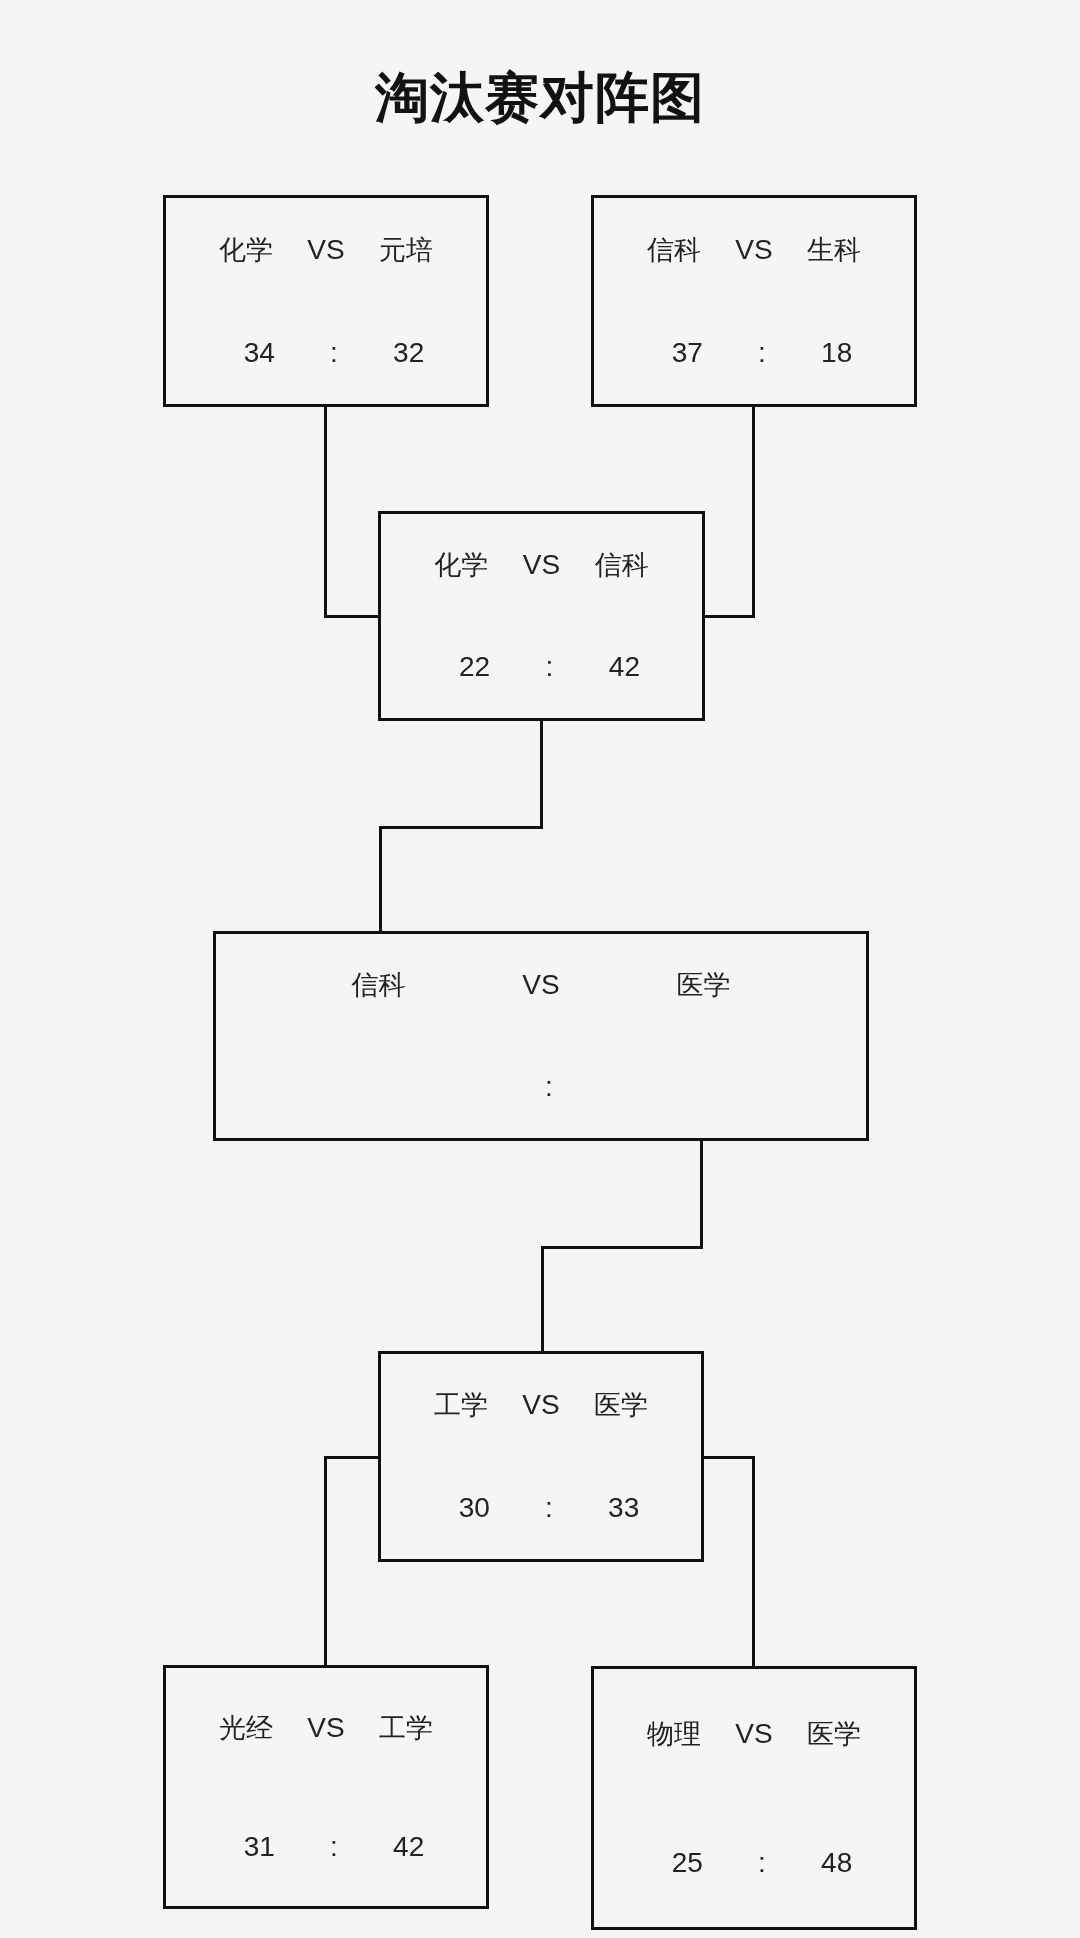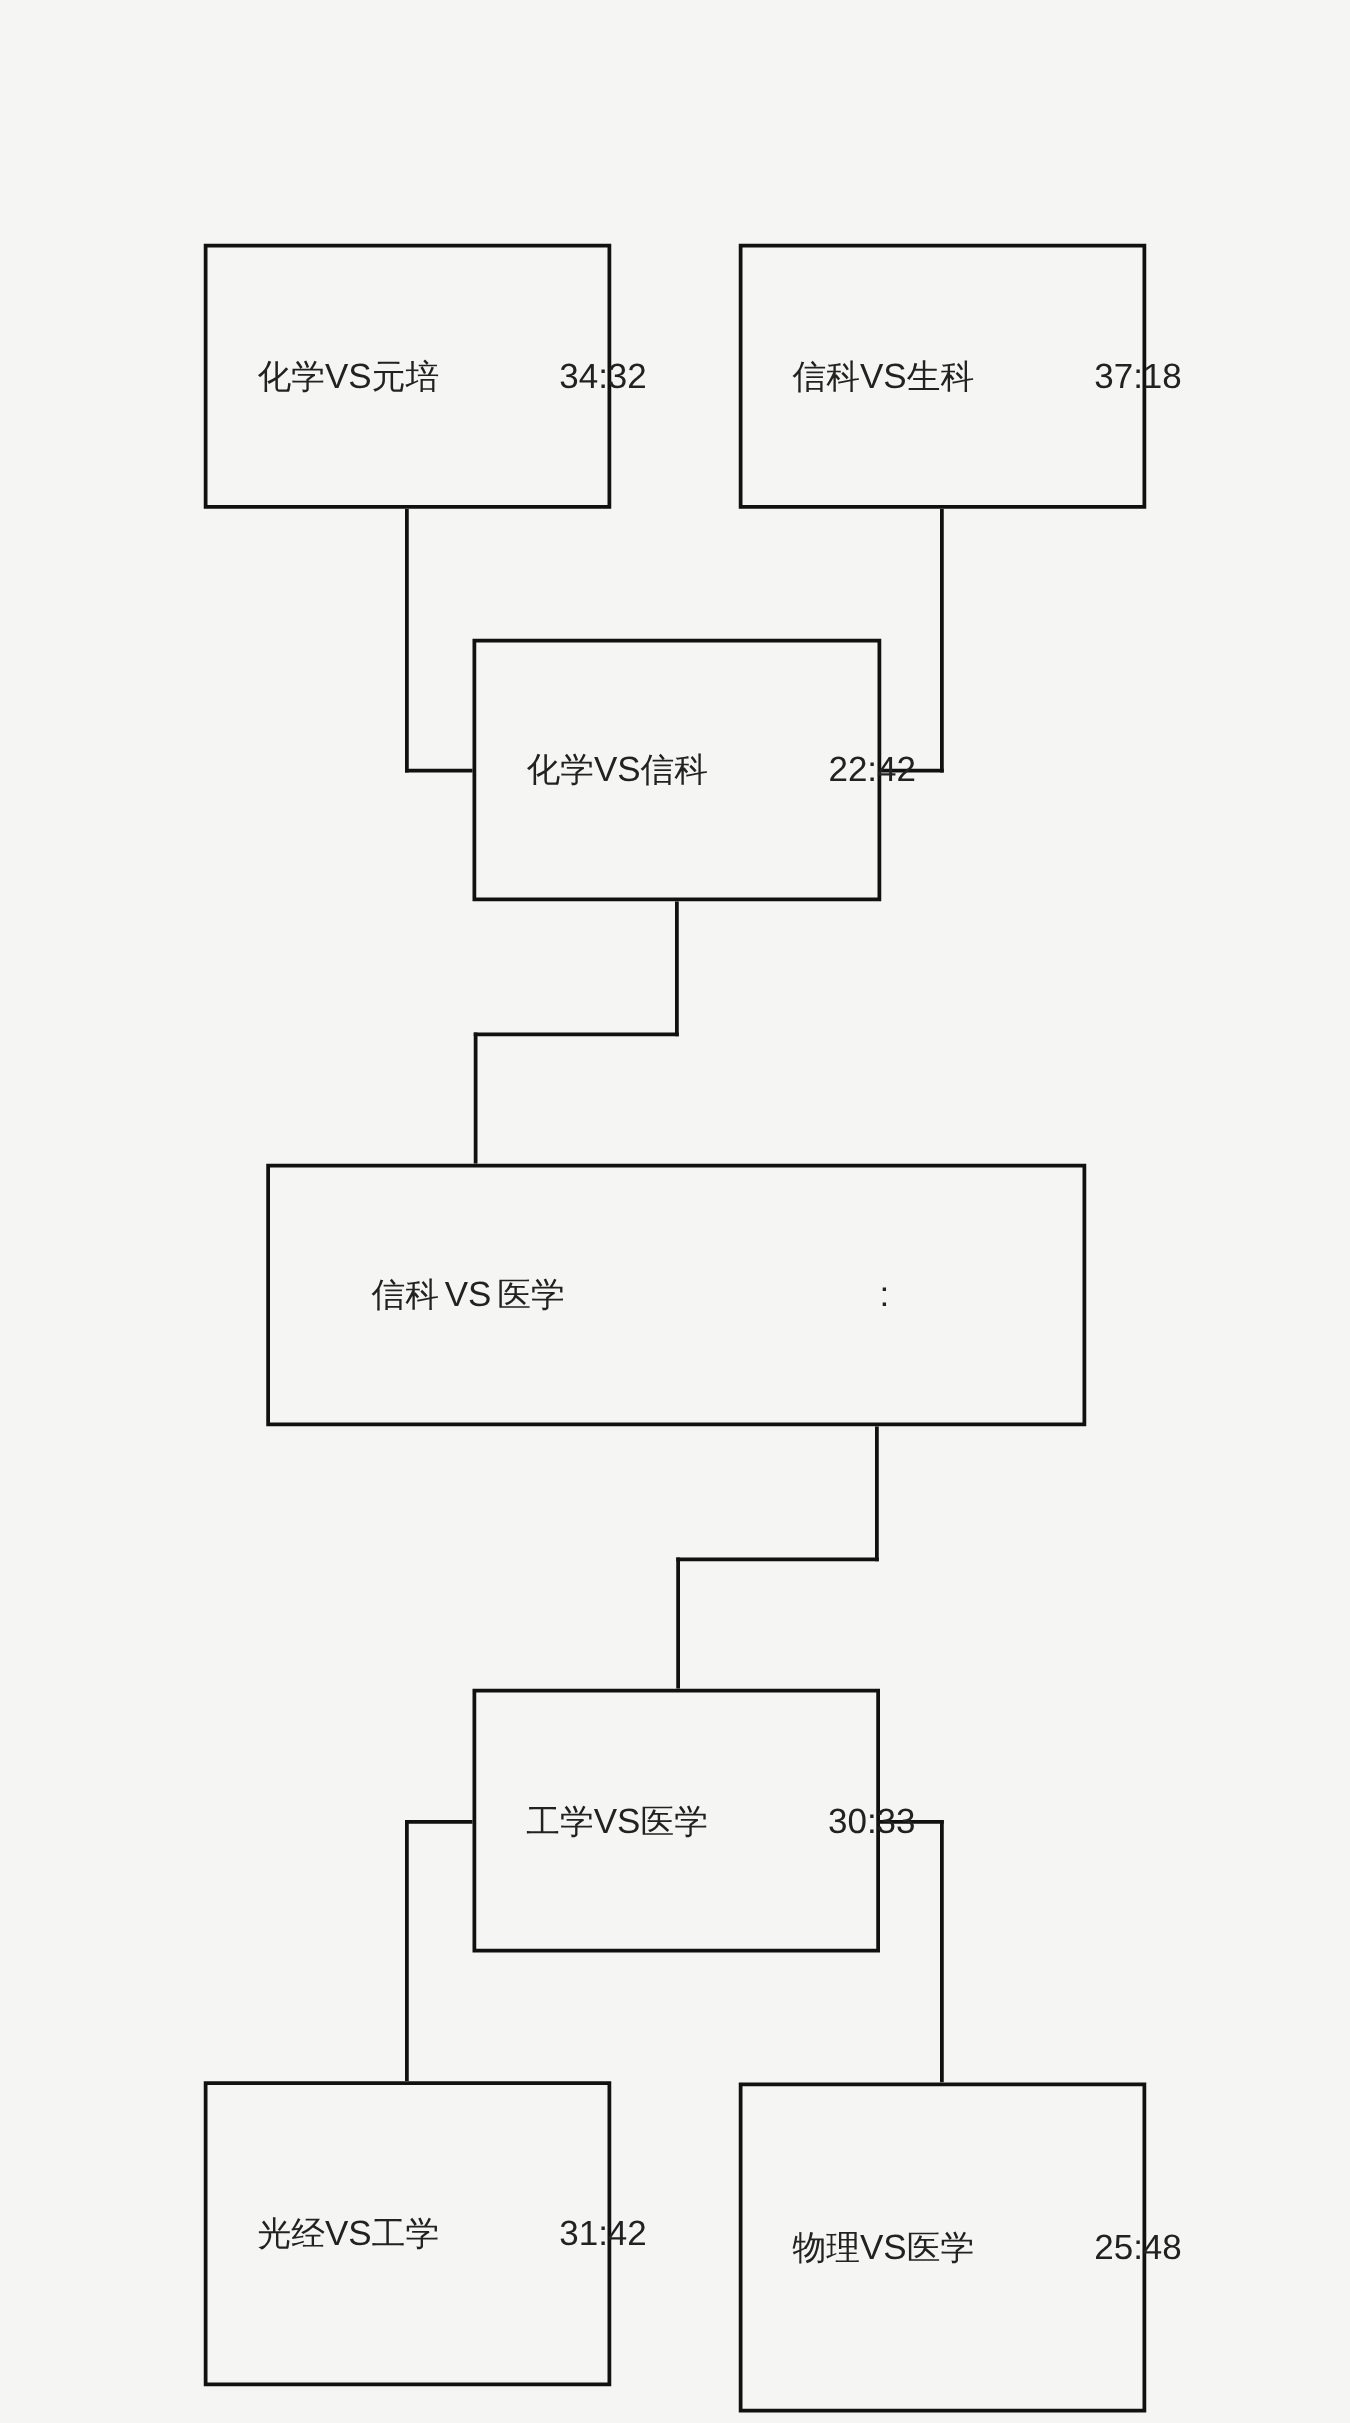--- a/index.html
+++ b/index.html
@@ -33,21 +33,21 @@
     z-index: 1;
   }
   
   .match-box {
     position: absolute;
     box-sizing: border-box;
     border: 3px solid #111111;
     background: #f5f5f3;
     z-index: 2;
     display: flex;
-    flex-direction: row;
+    flex-direction: column;
   }
   .match-row {
     flex: 1;
     display: flex;
     align-items: center;
     padding: 0 12.5%;
     color: #222222;
     font-size: 27px;
     font-weight: 400;
   }
@@ -82,20 +82,21 @@
   .seg-e1 { left: 324px; top: 1456px; width: 3px;   height: 209px; }
   .seg-e2 { left: 324px; top: 1456px; width: 56px;  height: 3px;   }
   .seg-f1 { left: 752px; top: 1456px; width: 3px;   height: 210px; }
   .seg-f2 { left: 702px; top: 1456px; width: 53px;  height: 3px;   }
 </style>
 </head>
 <body>
 
 <div class="canvas">
 
+  <h1 class="title">淘汰赛对阵图</h1>
 
   <div class="seg seg-a1"></div>
   <div class="seg seg-a2"></div>
   <div class="seg seg-b1"></div>
   <div class="seg seg-b2"></div>
   <div class="seg seg-c1"></div>
   <div class="seg seg-c2"></div>
   <div class="seg seg-c3"></div>
   <div class="seg seg-d1"></div>
   <div class="seg seg-d2"></div>

